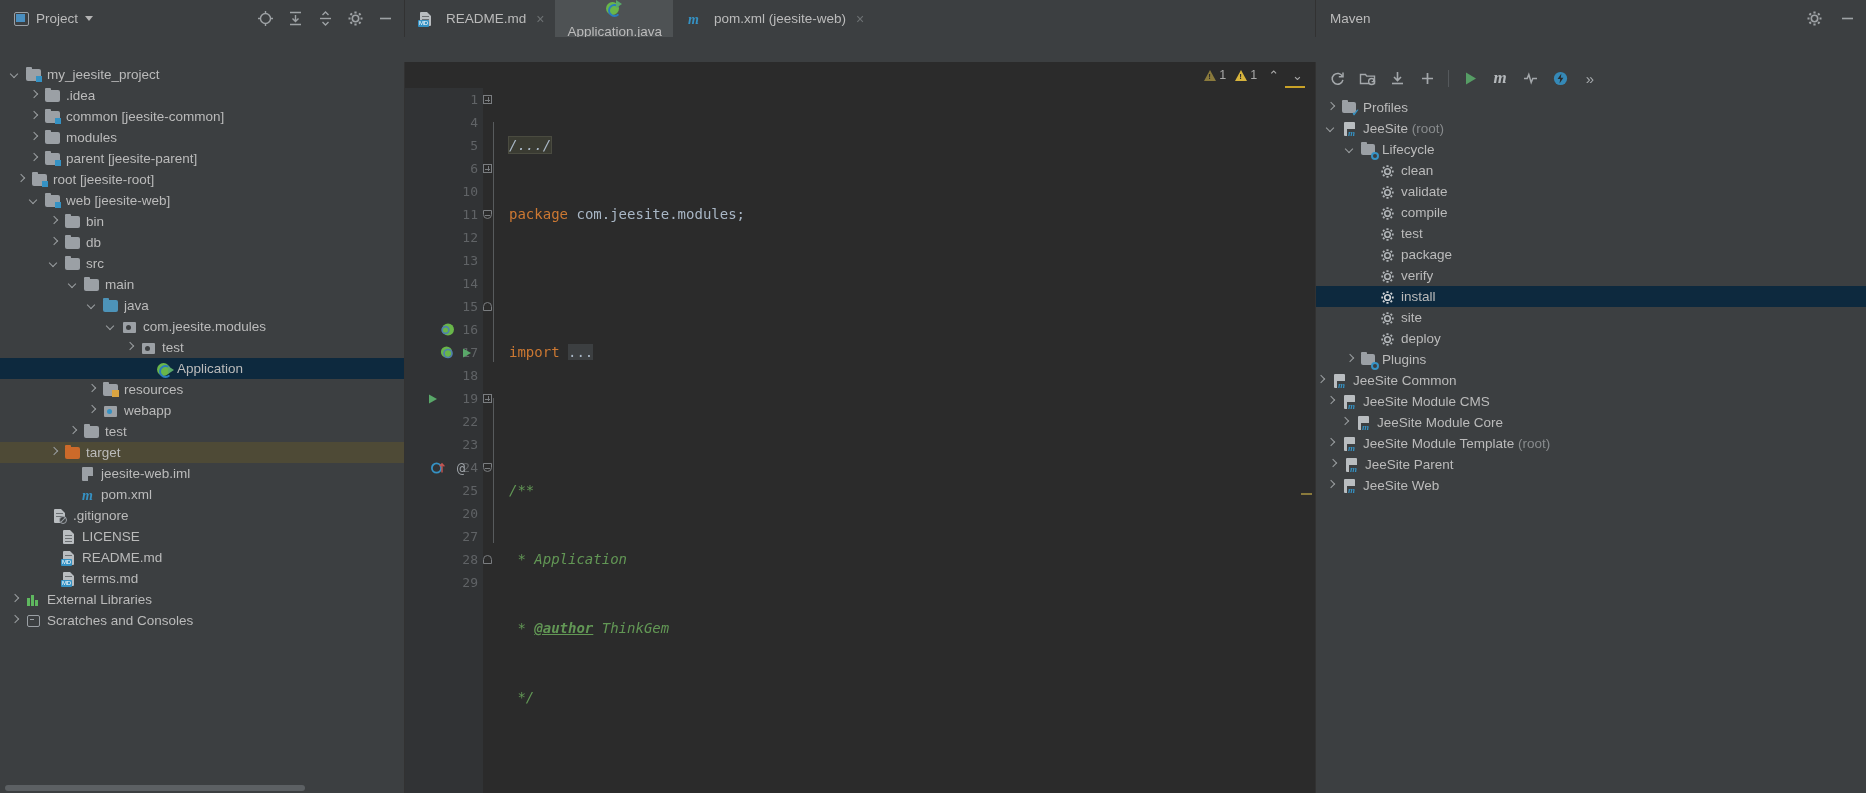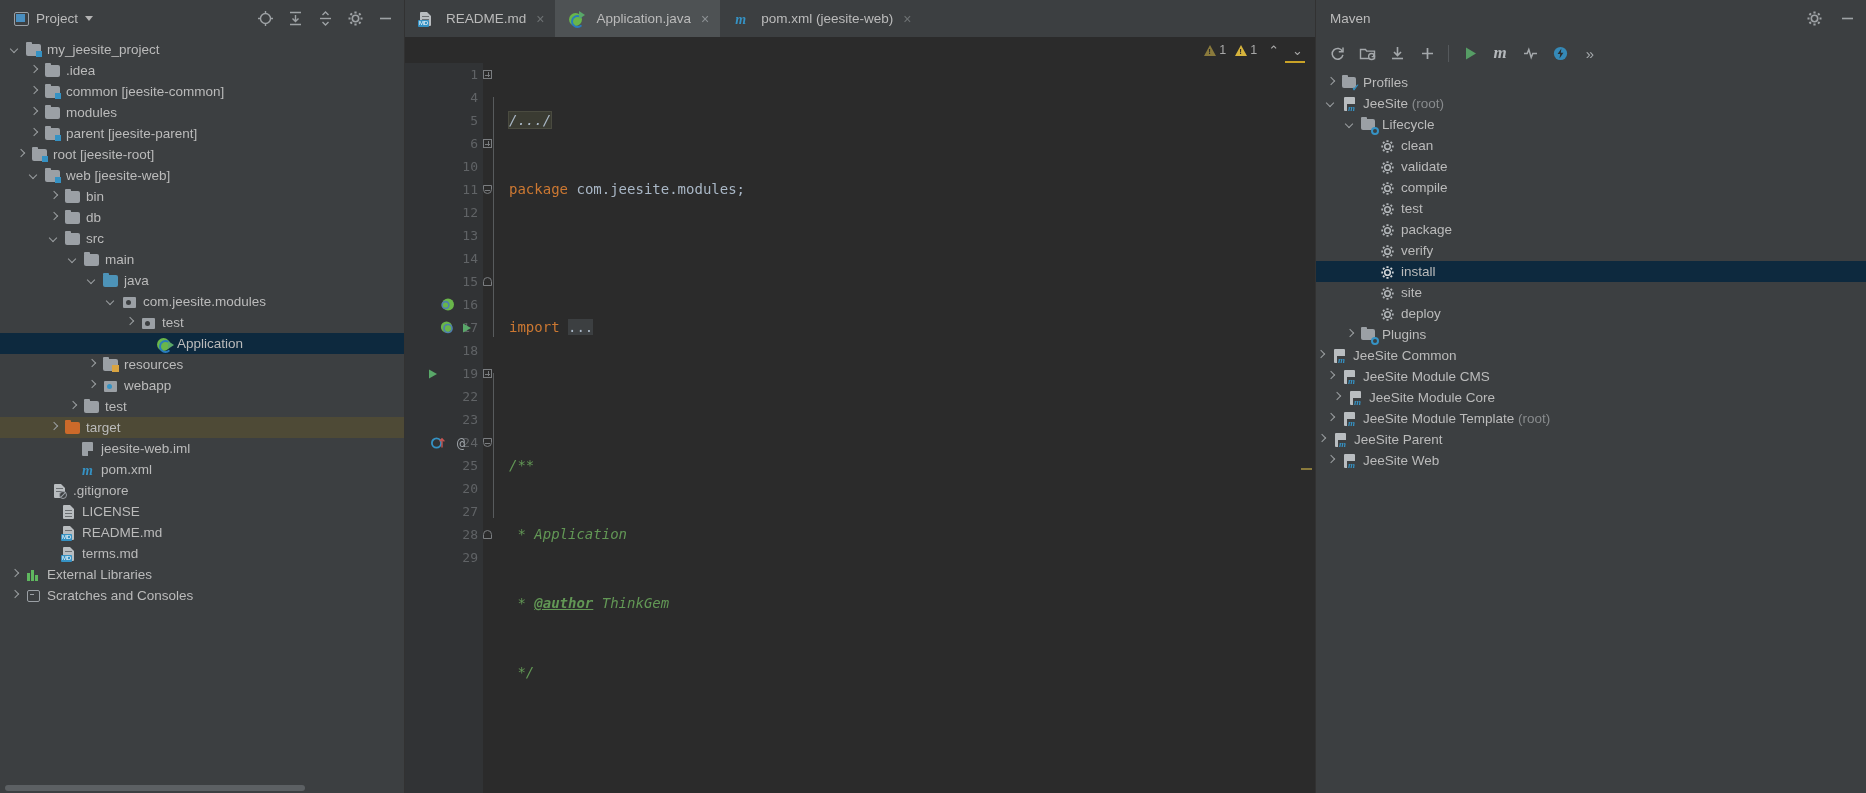--- a/index.html
+++ b/index.html
@@ -4,41 +4,41 @@
 <style>
   * { box-sizing: border-box; margin:0; padding:0; }
   html,body {
     width:1866px; height:793px; overflow:hidden;
     background:#3c3f41;
     font-family:"Liberation Sans", sans-serif;
     font-size:13px;
     color:#bbbbbb;
     -webkit-font-smoothing:antialiased;
   }
-  .app { position:relative; width:1866px; height:793px; display:flex; flex-direction:column; }
+  .app { position:relative; width:1866px; height:793px; display:flex; flex-direction:column;gap:25px; }
 
   
   .topbar { height:37px; background:#3c3f41; display:flex; align-items:stretch; flex:0 0 37px; }
   .tb-left { width:405px; display:flex; align-items:center; padding-left:8px; border-right:1px solid #323232;}
   .proj-btn { display:flex; align-items:center; gap:7px; padding:3px 6px; cursor:default;}
   .proj-ico { width:15px;height:14px; border:1.6px solid #9aa0a6; border-radius:2px; position:relative; }
   .proj-ico:after{content:"";position:absolute;left:1px;top:1px;width:9px;height:8px;background:#4a8fc0;}
   .proj-label { color:#bbbbbb; font-size:13.5px; }
   .caret-dn { width:0;height:0;border-left:4.5px solid transparent;border-right:4.5px solid transparent;border-top:5px solid #b4b4b4; }
   .tb-icons { margin-left:auto; display:flex; align-items:center; gap:13px; padding-right:10px;}
   .tb-icon { width:17px;height:17px; opacity:.85; display:flex;align-items:center;justify-content:center;}
   .tb-icon svg{display:block;}
 
   .tb-tabs { flex:1; display:flex; align-items:stretch; background:#3c3f41; overflow:hidden; }
   .tab {
     display:flex; align-items:center; gap:7px; padding:0 11px 0 12px;
     font-size:13.5px; color:#bbbbbb; cursor:default; position:relative;
     border-right:0px;
   }
-  .tab.active { background:#4e5254; }
+  .tab.active { background:#4e5254;flex-direction:column; }
   .tab.active:after{ content:""; position:absolute; left:0;right:0;bottom:0;height:2px; background:#4a88c7; opacity:.0;}
   .tab .tabclose { color:#6e7274; font-size:14px; margin-left:3px; line-height:1;}
   .tab.active .tabclose{ color:#8d9194; }
 
   
   .tb-maven { width:551px; display:flex; align-items:center; padding:0 10px 0 14px; border-left:1px solid #323232;}
   .tb-maven .title{ color:#bbbbbb; font-size:13.5px;}
   .tb-maven .sp{ margin-left:auto; display:flex; align-items:center; gap:16px;}
 
   
@@ -831,37 +831,37 @@
         </div>
 
         <div class="mrow" style="padding-left:10px">
           <span class="arrow r"></span>
           <span class="ico">
               <span class="mavenfile"></span>
             </span>
           <span class="lbl">JeeSite Module CMS</span>
         </div>
 
-        <div class="mrow" style="padding-left:16px">
+        <div class="mrow" style="padding-left:24px">
           <span class="arrow r"></span>
           <span class="ico">
               <span class="mavenfile"></span>
             </span>
           <span class="lbl">JeeSite Module Core</span>
         </div>
 
         <div class="mrow" style="padding-left:10px">
           <span class="arrow r"></span>
           <span class="ico">
               <span class="mavenfile"></span>
             </span>
           <span class="lbl"><span>JeeSite Module Template </span><span class="dim">(root)</span></span>
         </div>
 
-        <div class="mrow" style="padding-left:1px">
+        <div class="mrow" style="padding-left:12px">
           <span class="arrow r"></span>
           <span class="ico">
               <span class="mavenfile"></span>
             </span>
           <span class="lbl">JeeSite Parent</span>
         </div>
 
         <div class="mrow" style="padding-left:10px">
           <span class="arrow r"></span>
           <span class="ico">

